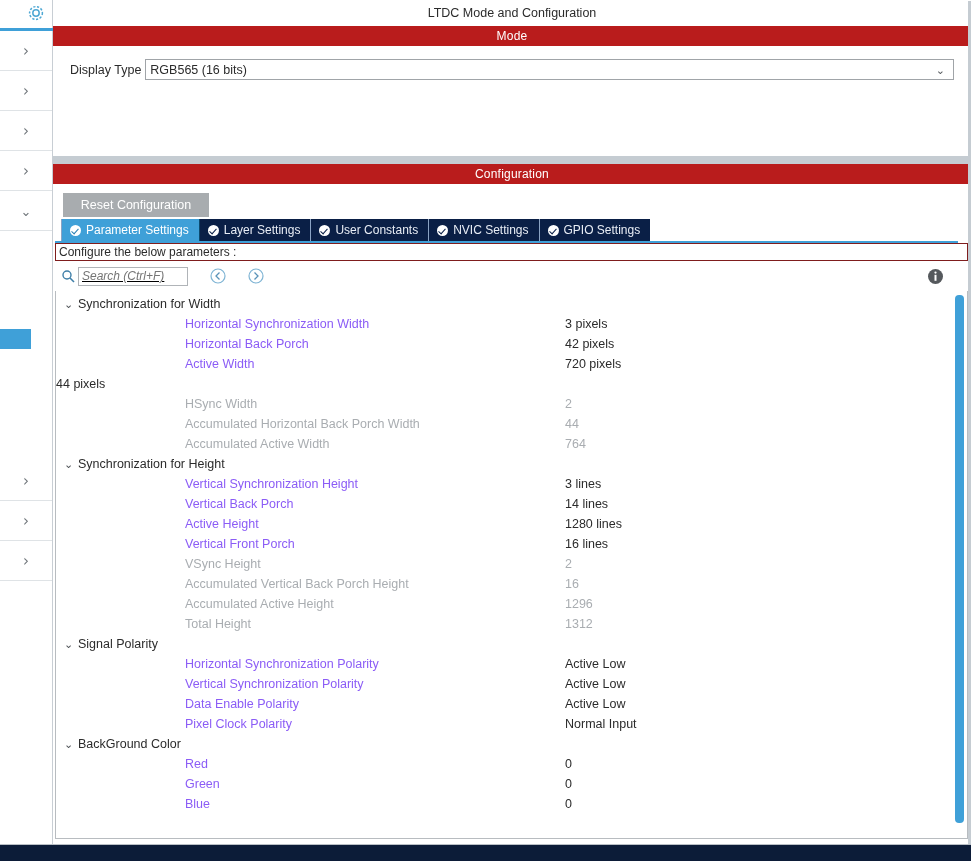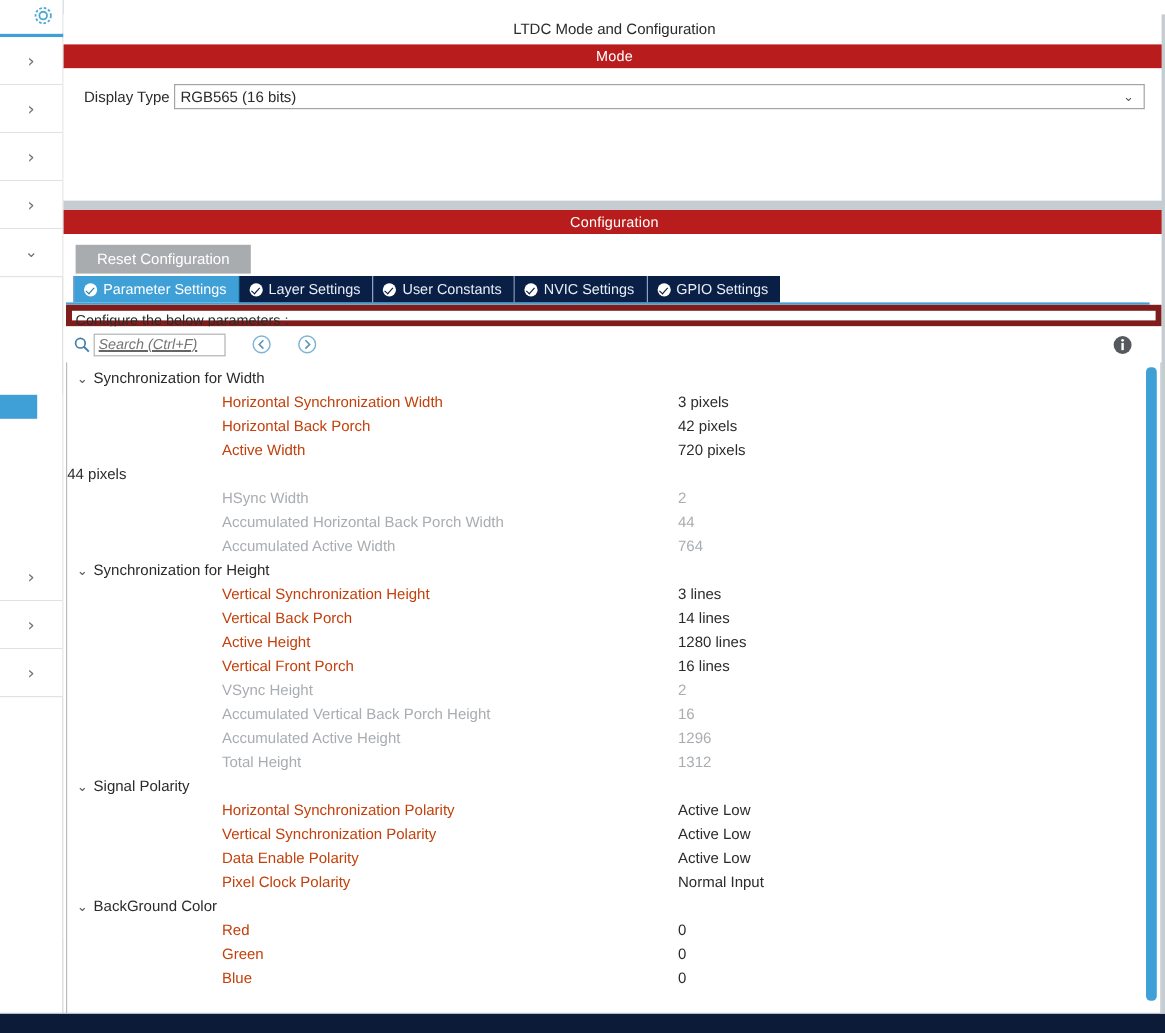--- a/index.html
+++ b/index.html
@@ -62,21 +62,21 @@
   .side-selected {
     background: #3fa0d8;
     height: 20px;
     width: 31px;
     margin-left: 0;
   }
 
   
   #main {
     position: absolute;
-    left: 53px; top: 12px;
+    left: 53px; top: 1px;
     width: 918px; height: 770px;
     background: #ffffff;
   }
 
   .panel-title {
     height: 25px;
     line-height: 25px;
     text-align: center;
     font-size: 12.5px;
     color: #2b2b2b;
@@ -210,21 +210,21 @@
     background: #3fa0d8;
     width: 903px;
     margin-left: 2px;
   }
 
   
   #instruction {
     margin: 0 3px 0 2px;
     height: 18px;
     line-height: 16px;
-    border: 5px solid #7f1d1d;
+    border: 1px solid #7f1d1d;
     background: #ffffff;
     font-size: 12px;
     color: #2b2b2b;
     padding-left: 3px;
   }
 
   
   #search-row {
     height: 30px;
     display: flex;
@@ -298,21 +298,21 @@
     color: #2b2b2b;
   }
   .param-row {
     height: 20px;
     display: flex;
     align-items: center;
     cursor: default;
   }
   .param-name {
     font-size: 12.5px;
-    color: #c2410c;
+    color: #8b5cf6;
     padding-left: 129px;
     width: 509px;
   }
   .param-value {
     font-size: 12.5px;
     color: #2b2b2b;
   }
   .param-row.disabled .param-name,
   .param-row.disabled .param-value {
     color: #a9adb1;

